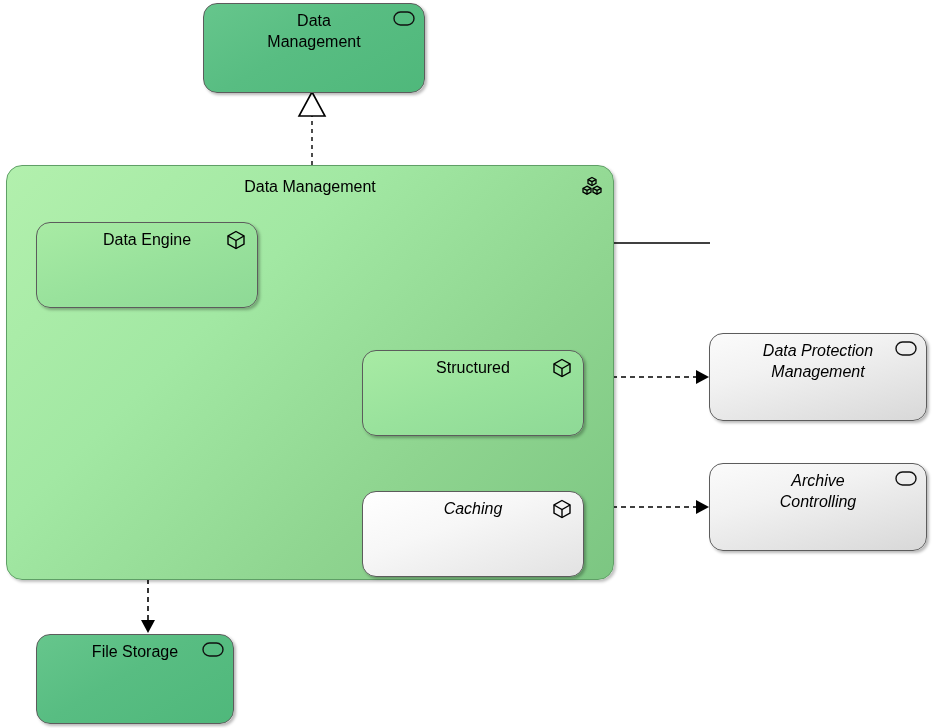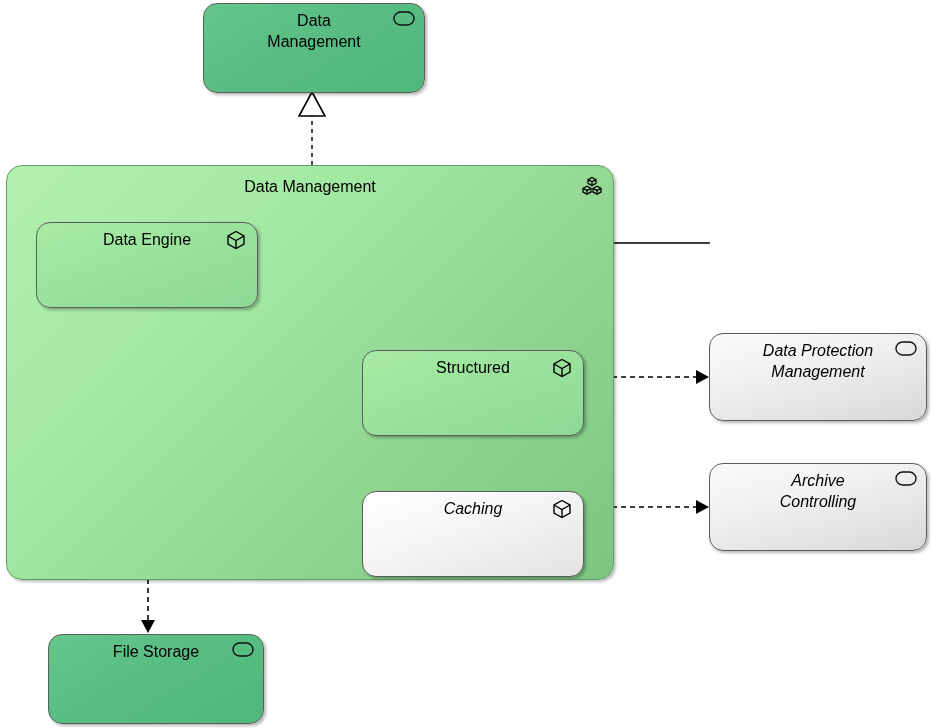--- a/index.html
+++ b/index.html
@@ -236,21 +236,21 @@
   <div class="node fill-grey-2 italic" style="left:709px; top:463px; width:218px; height:88px;">
     <div class="label">Archive
 Controlling</div>
     <div class="icon">
       <svg width="22" height="15" viewBox="0 0 22 15">
         <rect x="1" y="1" width="20" height="13" rx="6.5" ry="6.5" fill="none" stroke="#111" stroke-width="1.4"></rect>
       </svg>
     </div>
   </div>
 
-  <div class="node fill-green-dark" style="left:48px; top:634px; width:216px; height:90px;">
+  <div class="node fill-green-dark" style="left:36px; top:634px; width:198px; height:90px;">
     <div class="label">File Storage</div>
     <div class="icon">
       <svg width="22" height="15" viewBox="0 0 22 15">
         <rect x="1" y="1" width="20" height="13" rx="6.5" ry="6.5" fill="none" stroke="#111" stroke-width="1.4"></rect>
       </svg>
     </div>
   </div>
 
 </div>
 

